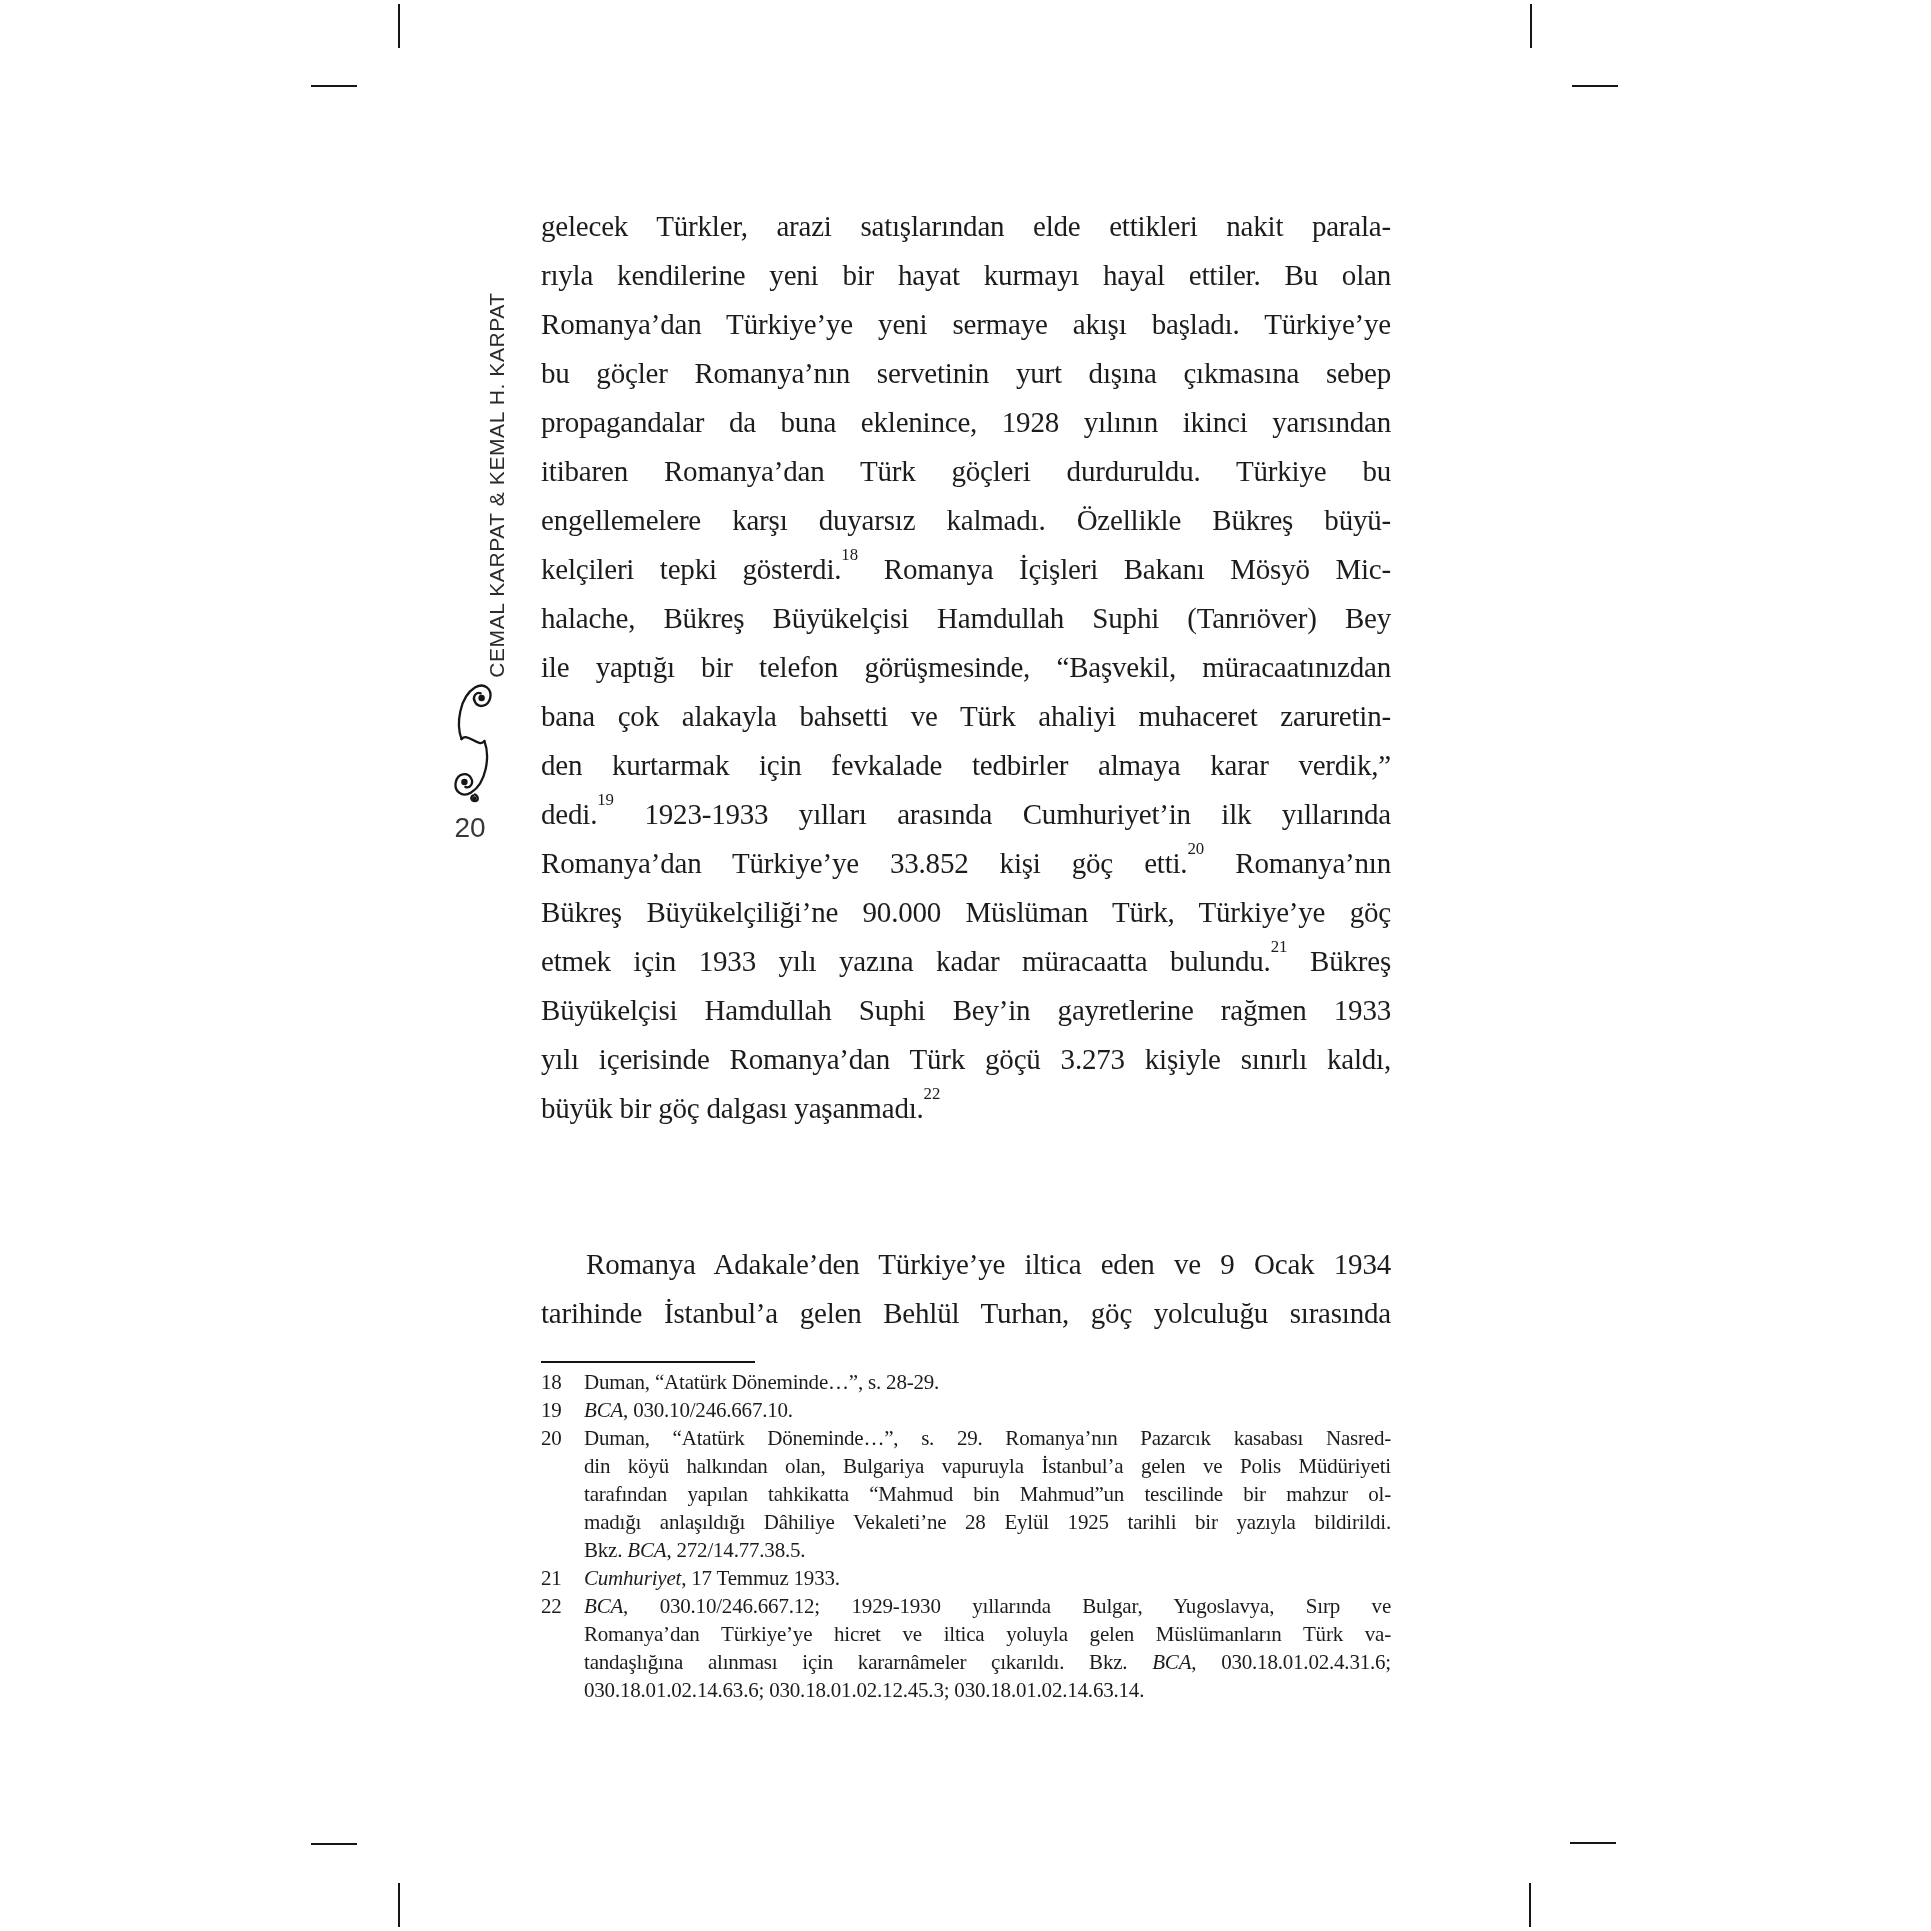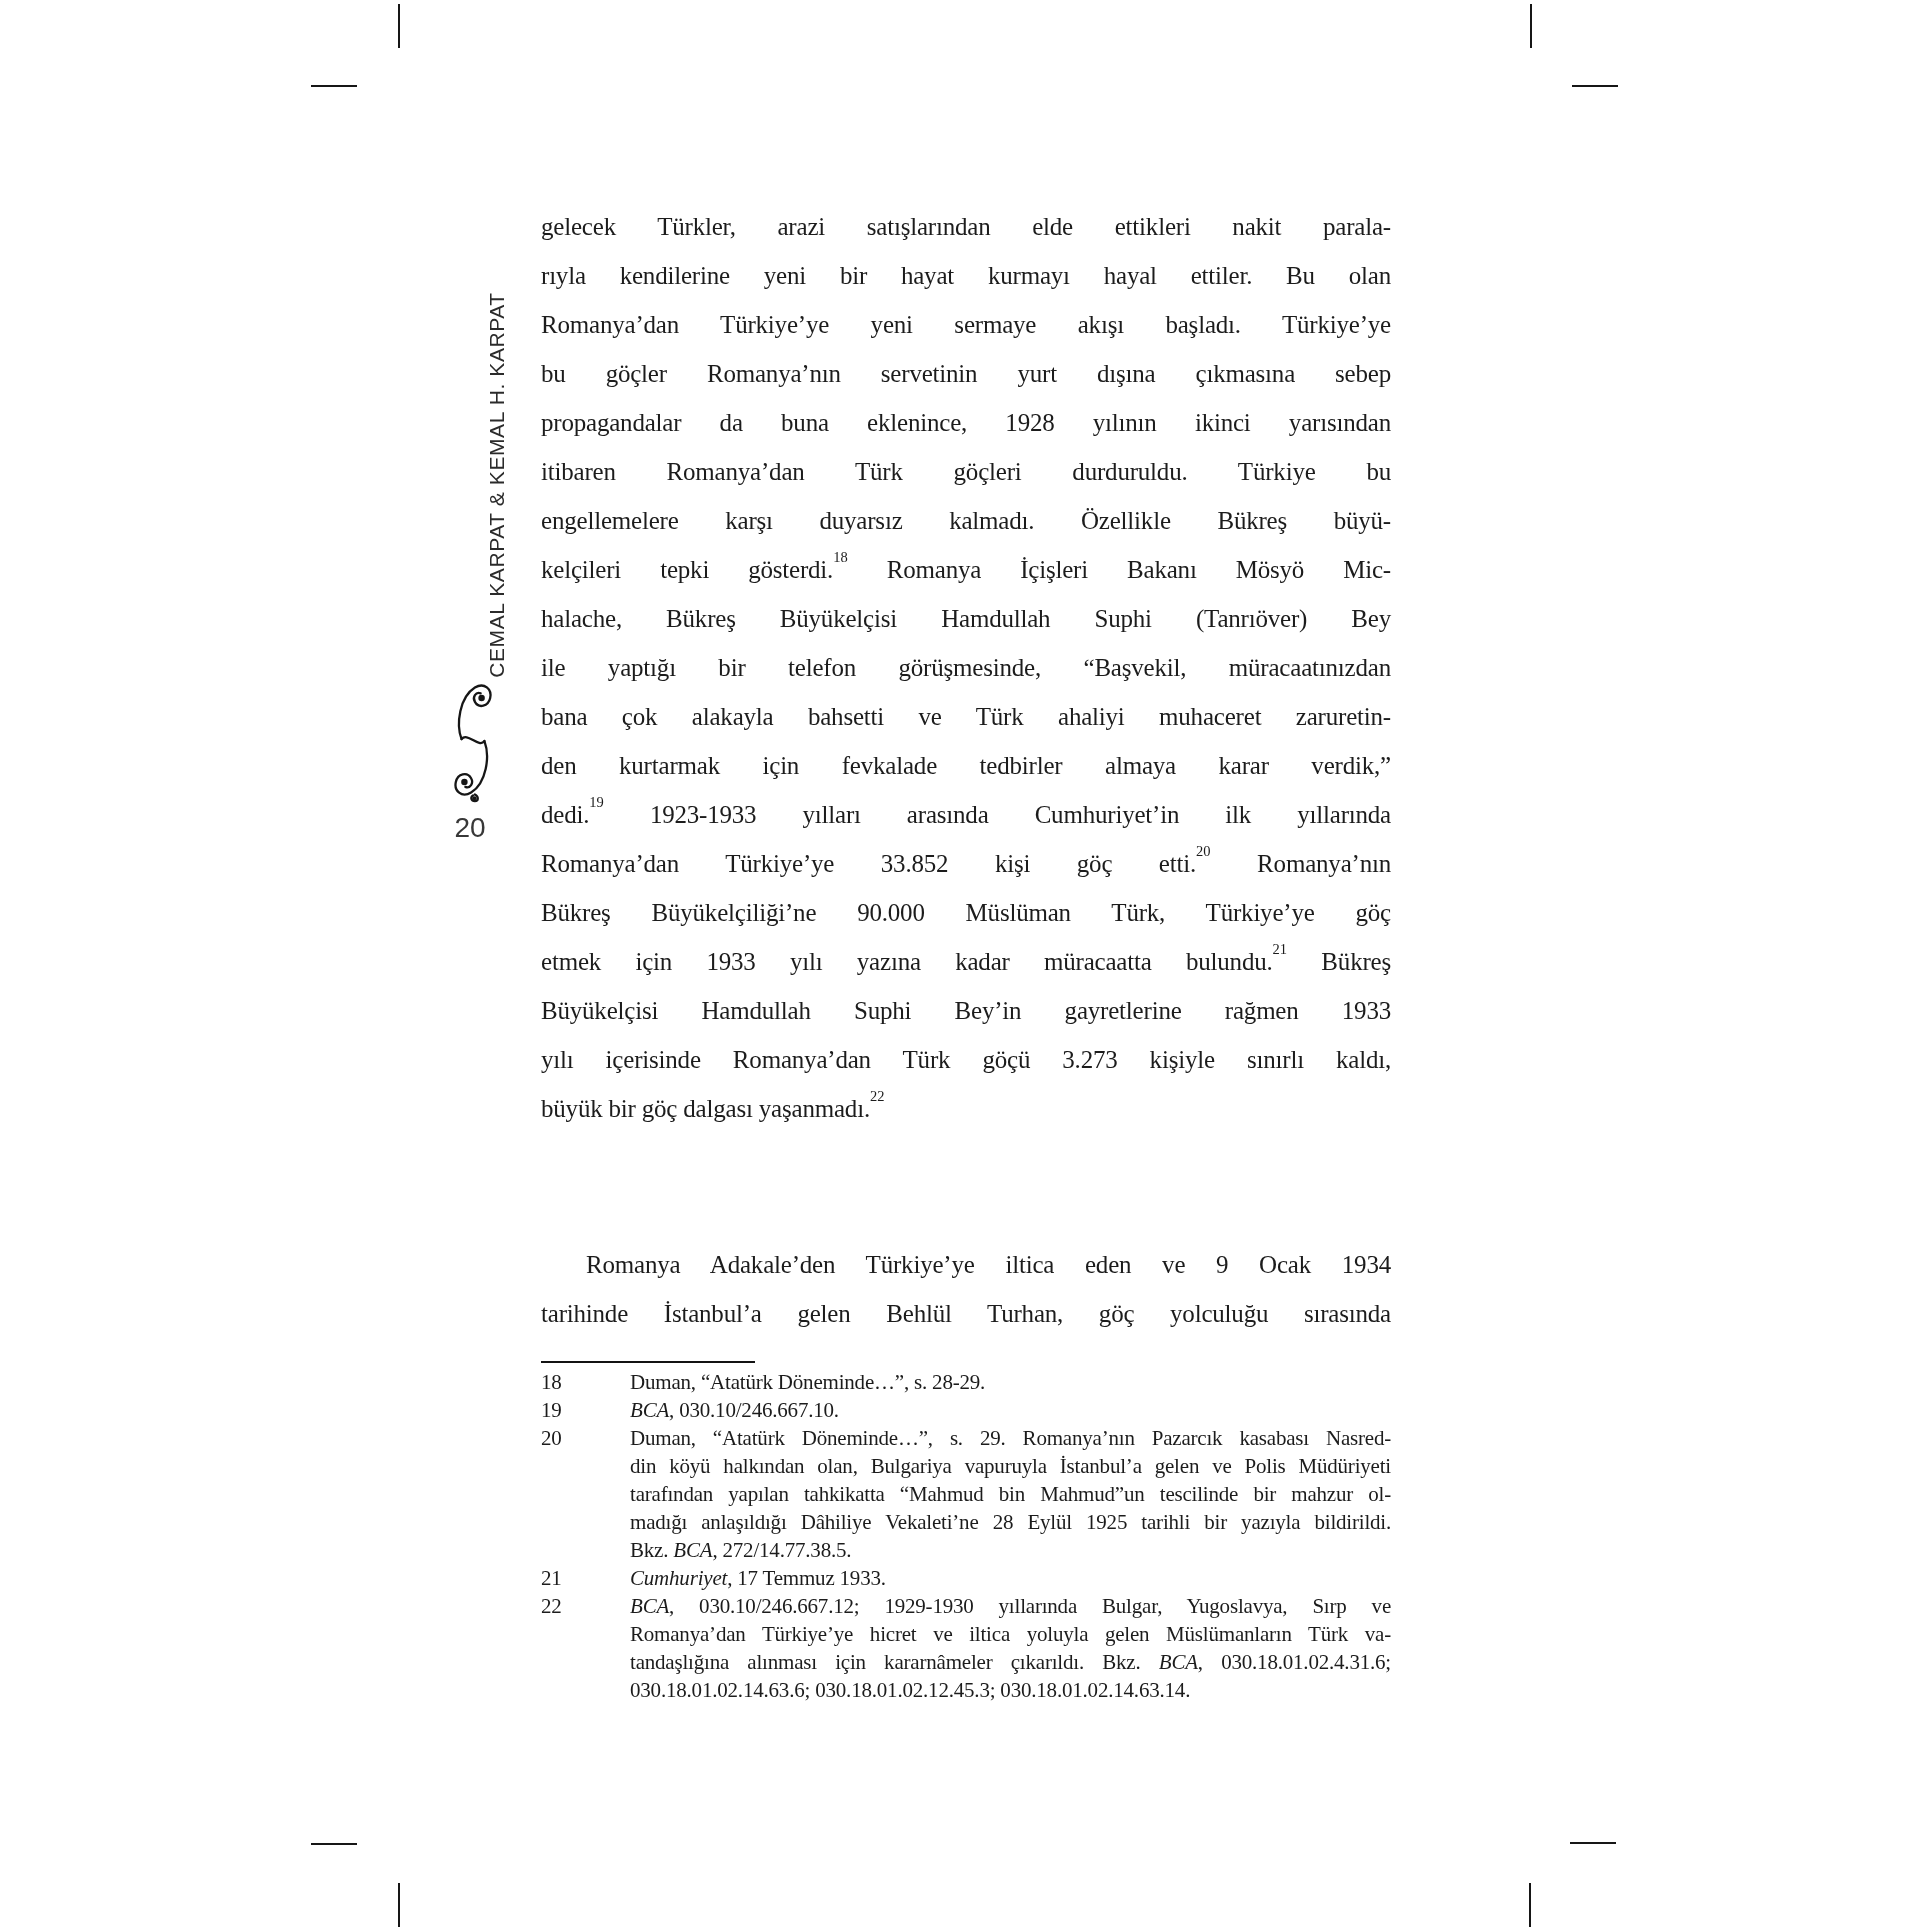--- a/index.html
+++ b/index.html
@@ -18,37 +18,37 @@
     font-size:21px;letter-spacing:0.6px;color:#2b2b2b;
   }
   .ornament{position:absolute;left:452px;top:681px;}
   .page-number{
     position:absolute;left:444px;top:812px;width:52px;text-align:center;
     font-family:"Liberation Sans","DejaVu Sans",sans-serif;
     font-size:28px;color:#383838;
   }
   .bodytext{
     position:absolute;left:541px;width:850px;
-    font-size:25px;line-height:49px;letter-spacing:-0.2px;
+    font-size:29px;line-height:49px;letter-spacing:-0.2px;
     color:#1c1c1c;
   }
   #para1{top:202px;}
   #para2{top:1240px;}
   .tline{height:49px;white-space:normal;}
   .tline.just{text-align:justify;text-align-last:justify;}
   sup{font-size:58%;line-height:0;position:relative;top:-0.48em;letter-spacing:0;}
   .fn-rule{position:absolute;left:541px;top:1361px;width:214px;height:1.9px;background:#131313;}
   .footnotes{
     position:absolute;left:541px;top:1368px;width:850px;
     font-size:21px;line-height:28px;letter-spacing:-0.2px;color:#1c1c1c;
   }
   .fn-row{display:flex;flex-direction:row;}
   .fn-num{width:43px;flex:0 0 43px;}
   .fn-body{flex:1 1 auto;min-width:0;}
-  .footnotes .tline{height:28px;margin-left:46px;}
+  .footnotes .tline{height:28px;}
   i{}
 </style>
 </head>
 <body>
 
 <div class="crop" style="left:398px;top:3.9px;width:1.9px;height:44px;"></div>
 <div class="crop" style="left:311px;top:85px;width:46px;height:1.9px;"></div>
 <div class="crop" style="left:1530px;top:3.9px;width:1.9px;height:44px;"></div>
 <div class="crop" style="left:1572px;top:85px;width:46px;height:1.9px;"></div>
 <div class="crop" style="left:398px;top:1883px;width:1.9px;height:44px;"></div>

